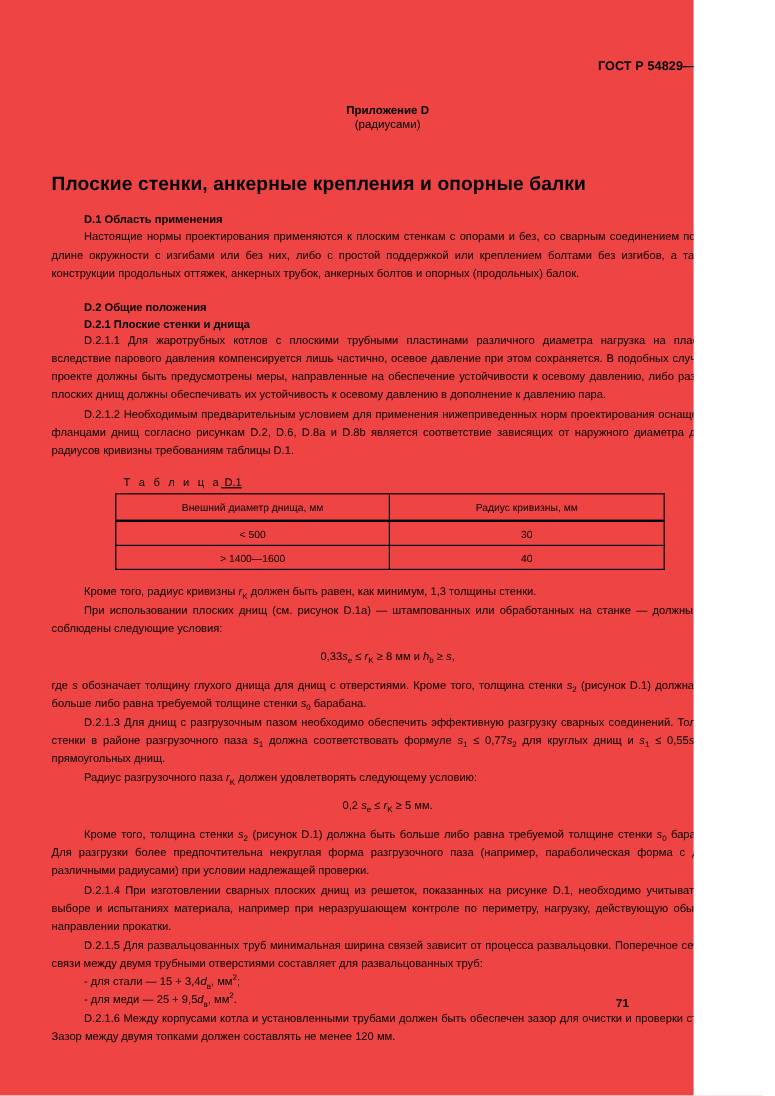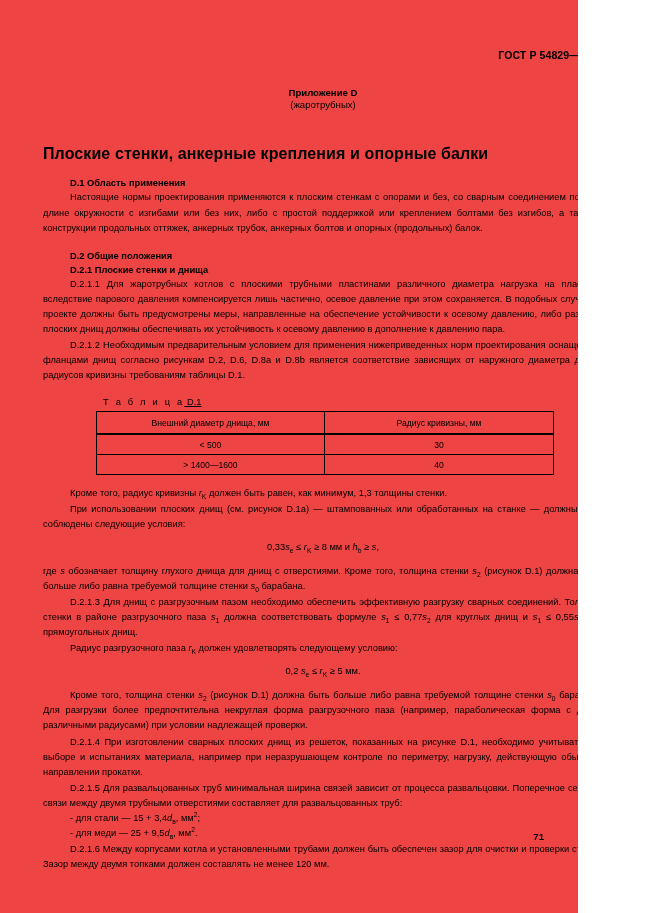--- a/index.html
+++ b/index.html
@@ -137,38 +137,38 @@
   table.gost thead th {
     height: 21px;
     border-bottom: 2px solid #000000;
   }
   table.gost td.c1 { width: 228px; text-align: center; }
   table.gost td.c2 { width: 229px; margin-top: 44px; }
 
   
   .page-number {
     position: absolute;
-    right: 34px;
+    right: 54px;
     top: 831px;
     font-size: 9.6px;
     font-weight: bold;
   }
 </style>
 </head>
 <body>
 
 <div class="page">
 
   <div class="content">
 
     <div class="doc-header">ГОСТ Р 54829—2011</div>
 
     <div class="annex-block">
       <div class="annex-title">Приложение D</div>
-      <div class="annex-sub">(жаротрубных)</div>
+      <div class="annex-sub">(радиусами)</div>
     </div>
 
     <div class="main-title">Плоские стенки, анкерные крепления и опорные балки</div>
 
     <div class="sec-head">D.1 Область применения</div>
 
     <p class="body">Настоящие нормы проектирования применяются к плоским стенкам с опорами и без, со сварным соединением по всей длине окружности с изгибами или без них, либо с простой поддержкой или креплением болтами без изгибов, а также к конструкции продольных оттяжек, анкерных трубок, анкерных болтов и опорных (продольных) балок.</p>
 
     <div class="sec-head">D.2 Общие положения</div>
 

